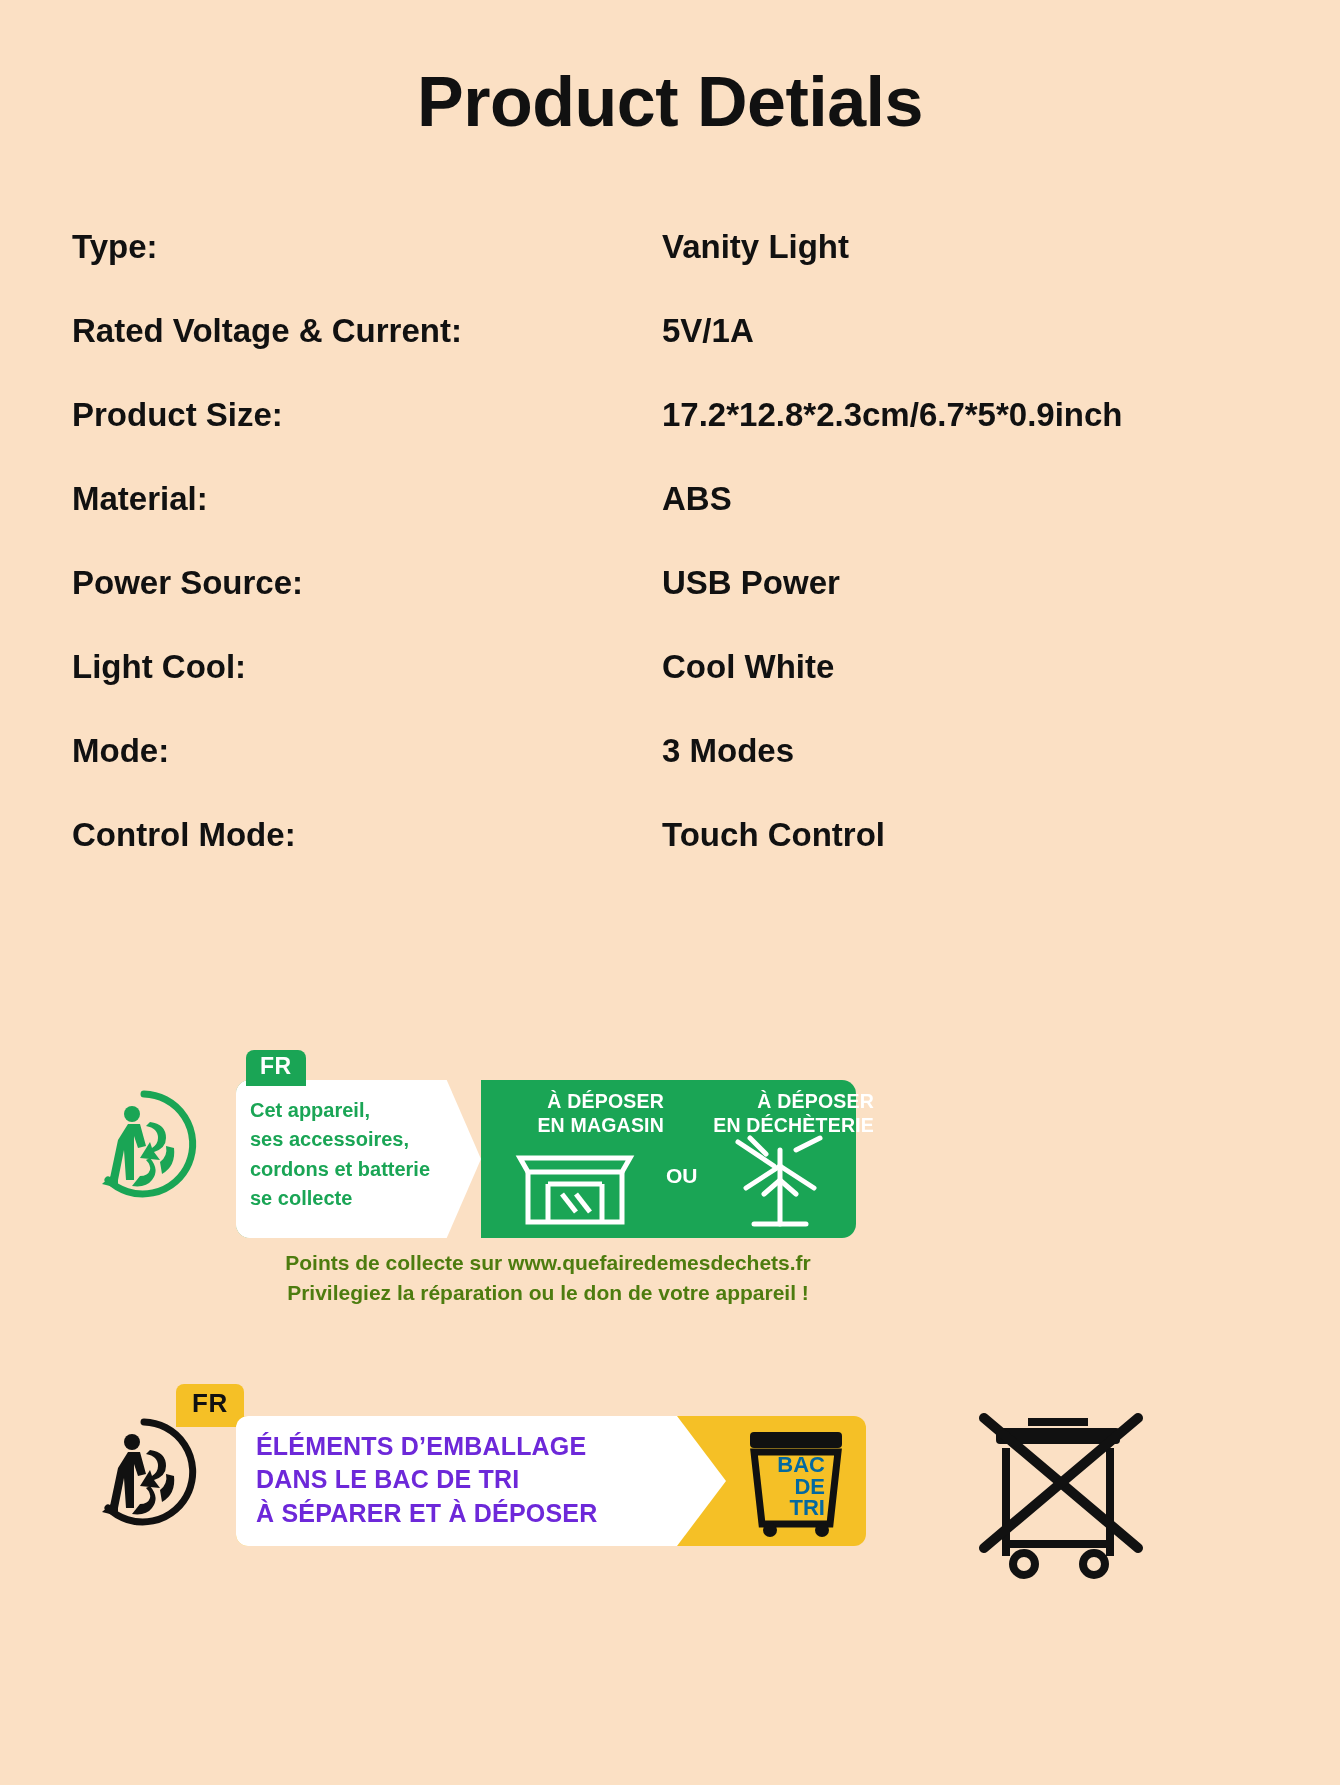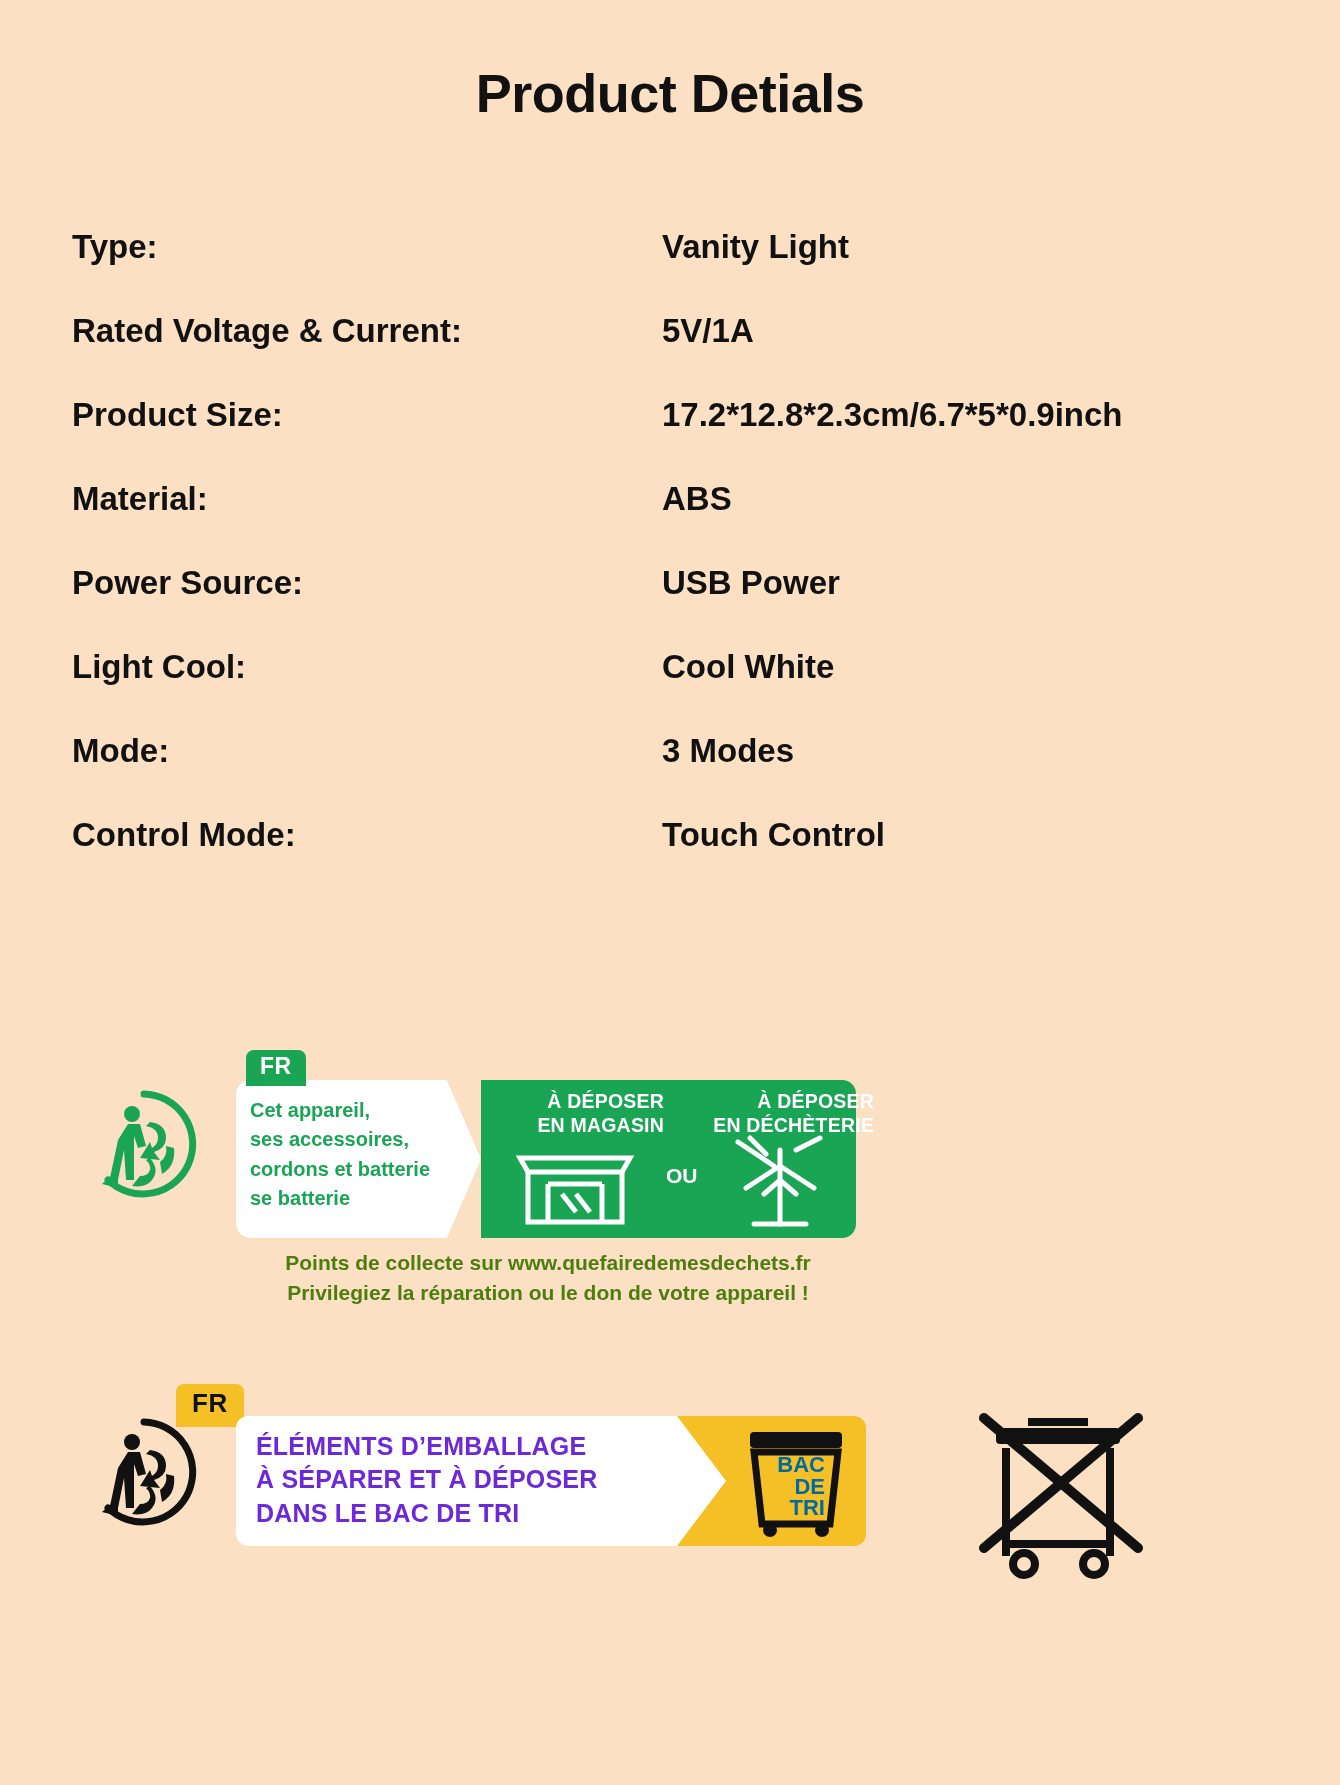--- a/index.html
+++ b/index.html
@@ -20,21 +20,21 @@
     width: 1340px;
     height: 1785px;
     box-sizing: border-box;
   }
   .title {
     position: absolute;
     top: 62px;
     left: 0;
     width: 1340px;
     text-align: center;
-    font-size: 54px;
+    font-size: 70px;
     font-weight: bold;
     letter-spacing: -0.5px;
     color: #111;
   }
   .spec-table {
     position: absolute;
     top: 228px;
     left: 72px;
     width: 1220px;
     border-collapse: collapse;
@@ -317,21 +317,21 @@
       <div class="green-bg"></div>
       <div class="green-arrow"></div>
       <div class="green-arrow-inner"></div>
 
       <div class="fr-tab">FR</div>
 
       <div class="green-text">
         <div>Cet appareil,</div>
         <div>ses accessoires,</div>
         <div>cordons et batterie</div>
-        <div>se batterie</div>
+        <div>se collecte</div>
       </div>
 
       <div class="deposit-col shop">
         <div>À DÉPOSER</div>
         <div>EN MAGASIN</div>
       </div>
 
       <svg class="shop-icon" viewBox="0 0 122 88">
         <g stroke="#ffffff" stroke-width="5" fill="none">
           <path d="M6 20 L116 20 L108 34 L14 34 Z"></path>
@@ -387,22 +387,22 @@
     </svg>
 
     <div class="fr-tab-yellow">FR</div>
 
     <div class="yellow-panel">
       <div class="yellow-bg"></div>
       <div class="yellow-arrow-inner"></div>
 
       <div class="yellow-text">
         <div>ÉLÉMENTS D’EMBALLAGE</div>
+        <div>DANS LE BAC DE TRI</div>
         <div>À SÉPARER ET À DÉPOSER</div>
-        <div>DANS LE BAC DE TRI</div>
       </div>
 
       <svg class="bin-icon" viewBox="0 0 120 112">
         <rect x="14" y="6" width="92" height="16" rx="4" fill="#111111"></rect>
         <path d="M18 26 L102 26 L94 98 L26 98 Z" fill="none" stroke="#111111" stroke-width="7"></path>
         <circle cx="34" cy="104" r="7" fill="#111111"></circle>
         <circle cx="86" cy="104" r="7" fill="#111111"></circle>
       </svg>
       <div class="bin-label">
         <div>BAC</div>

